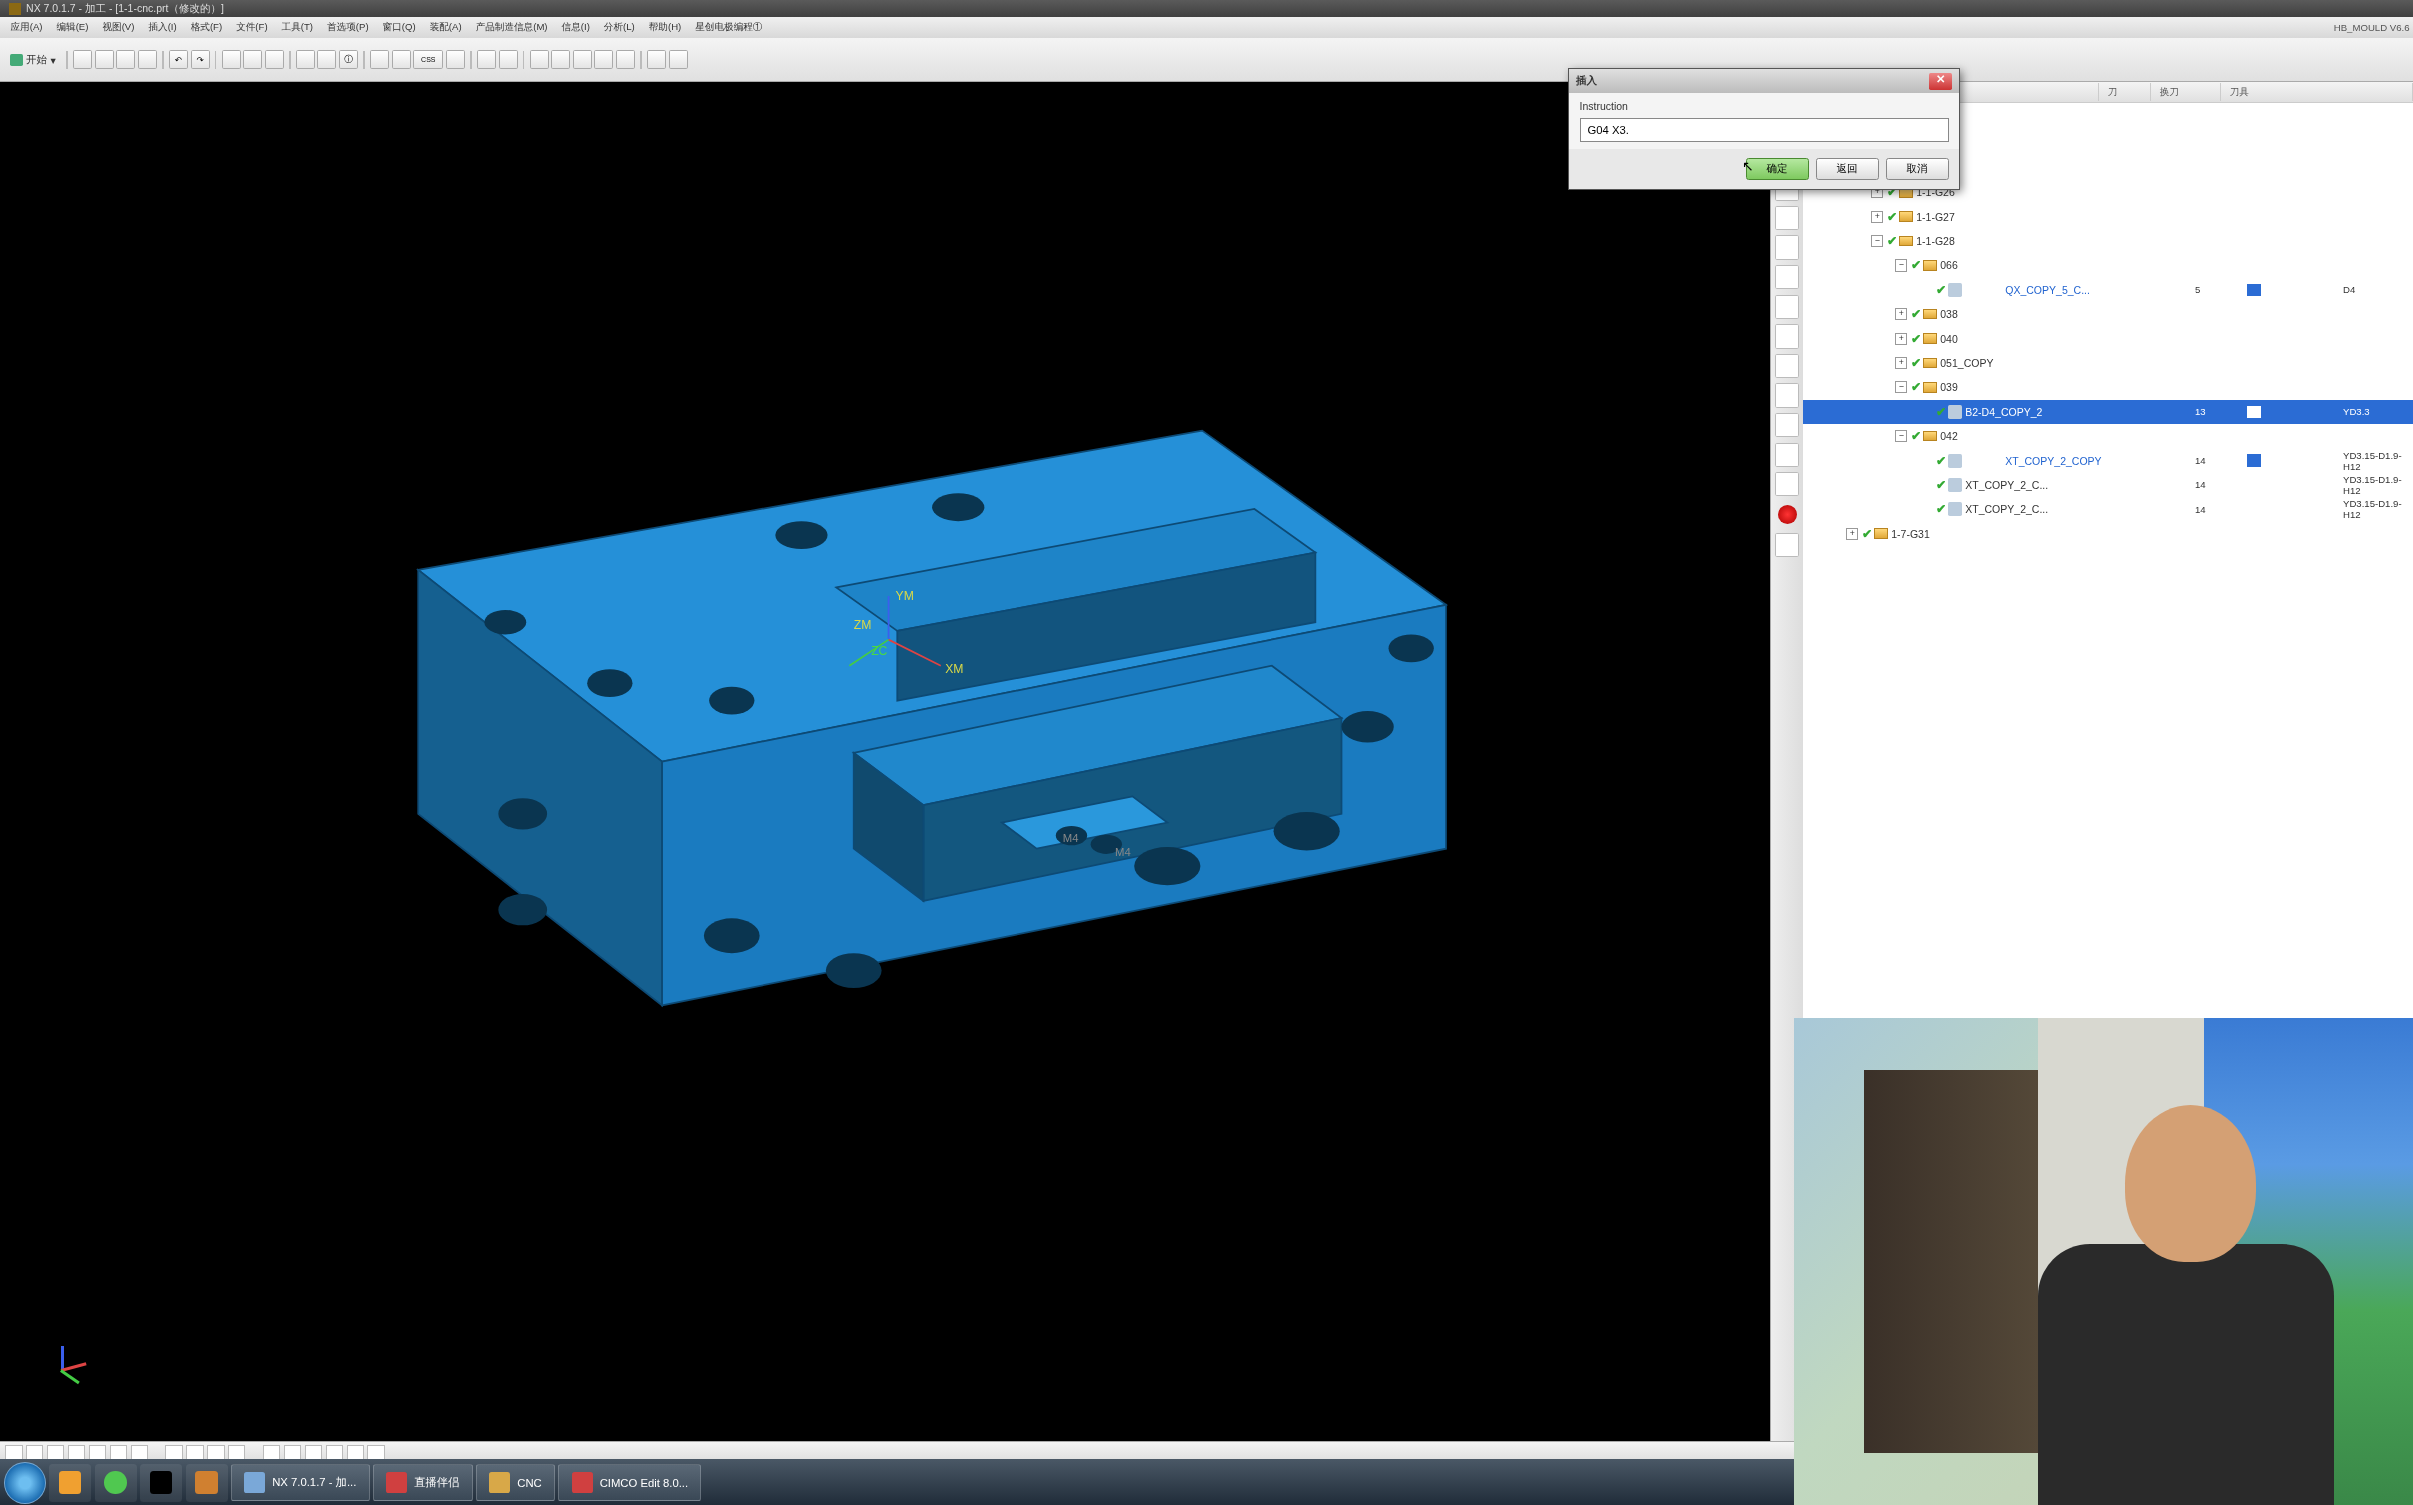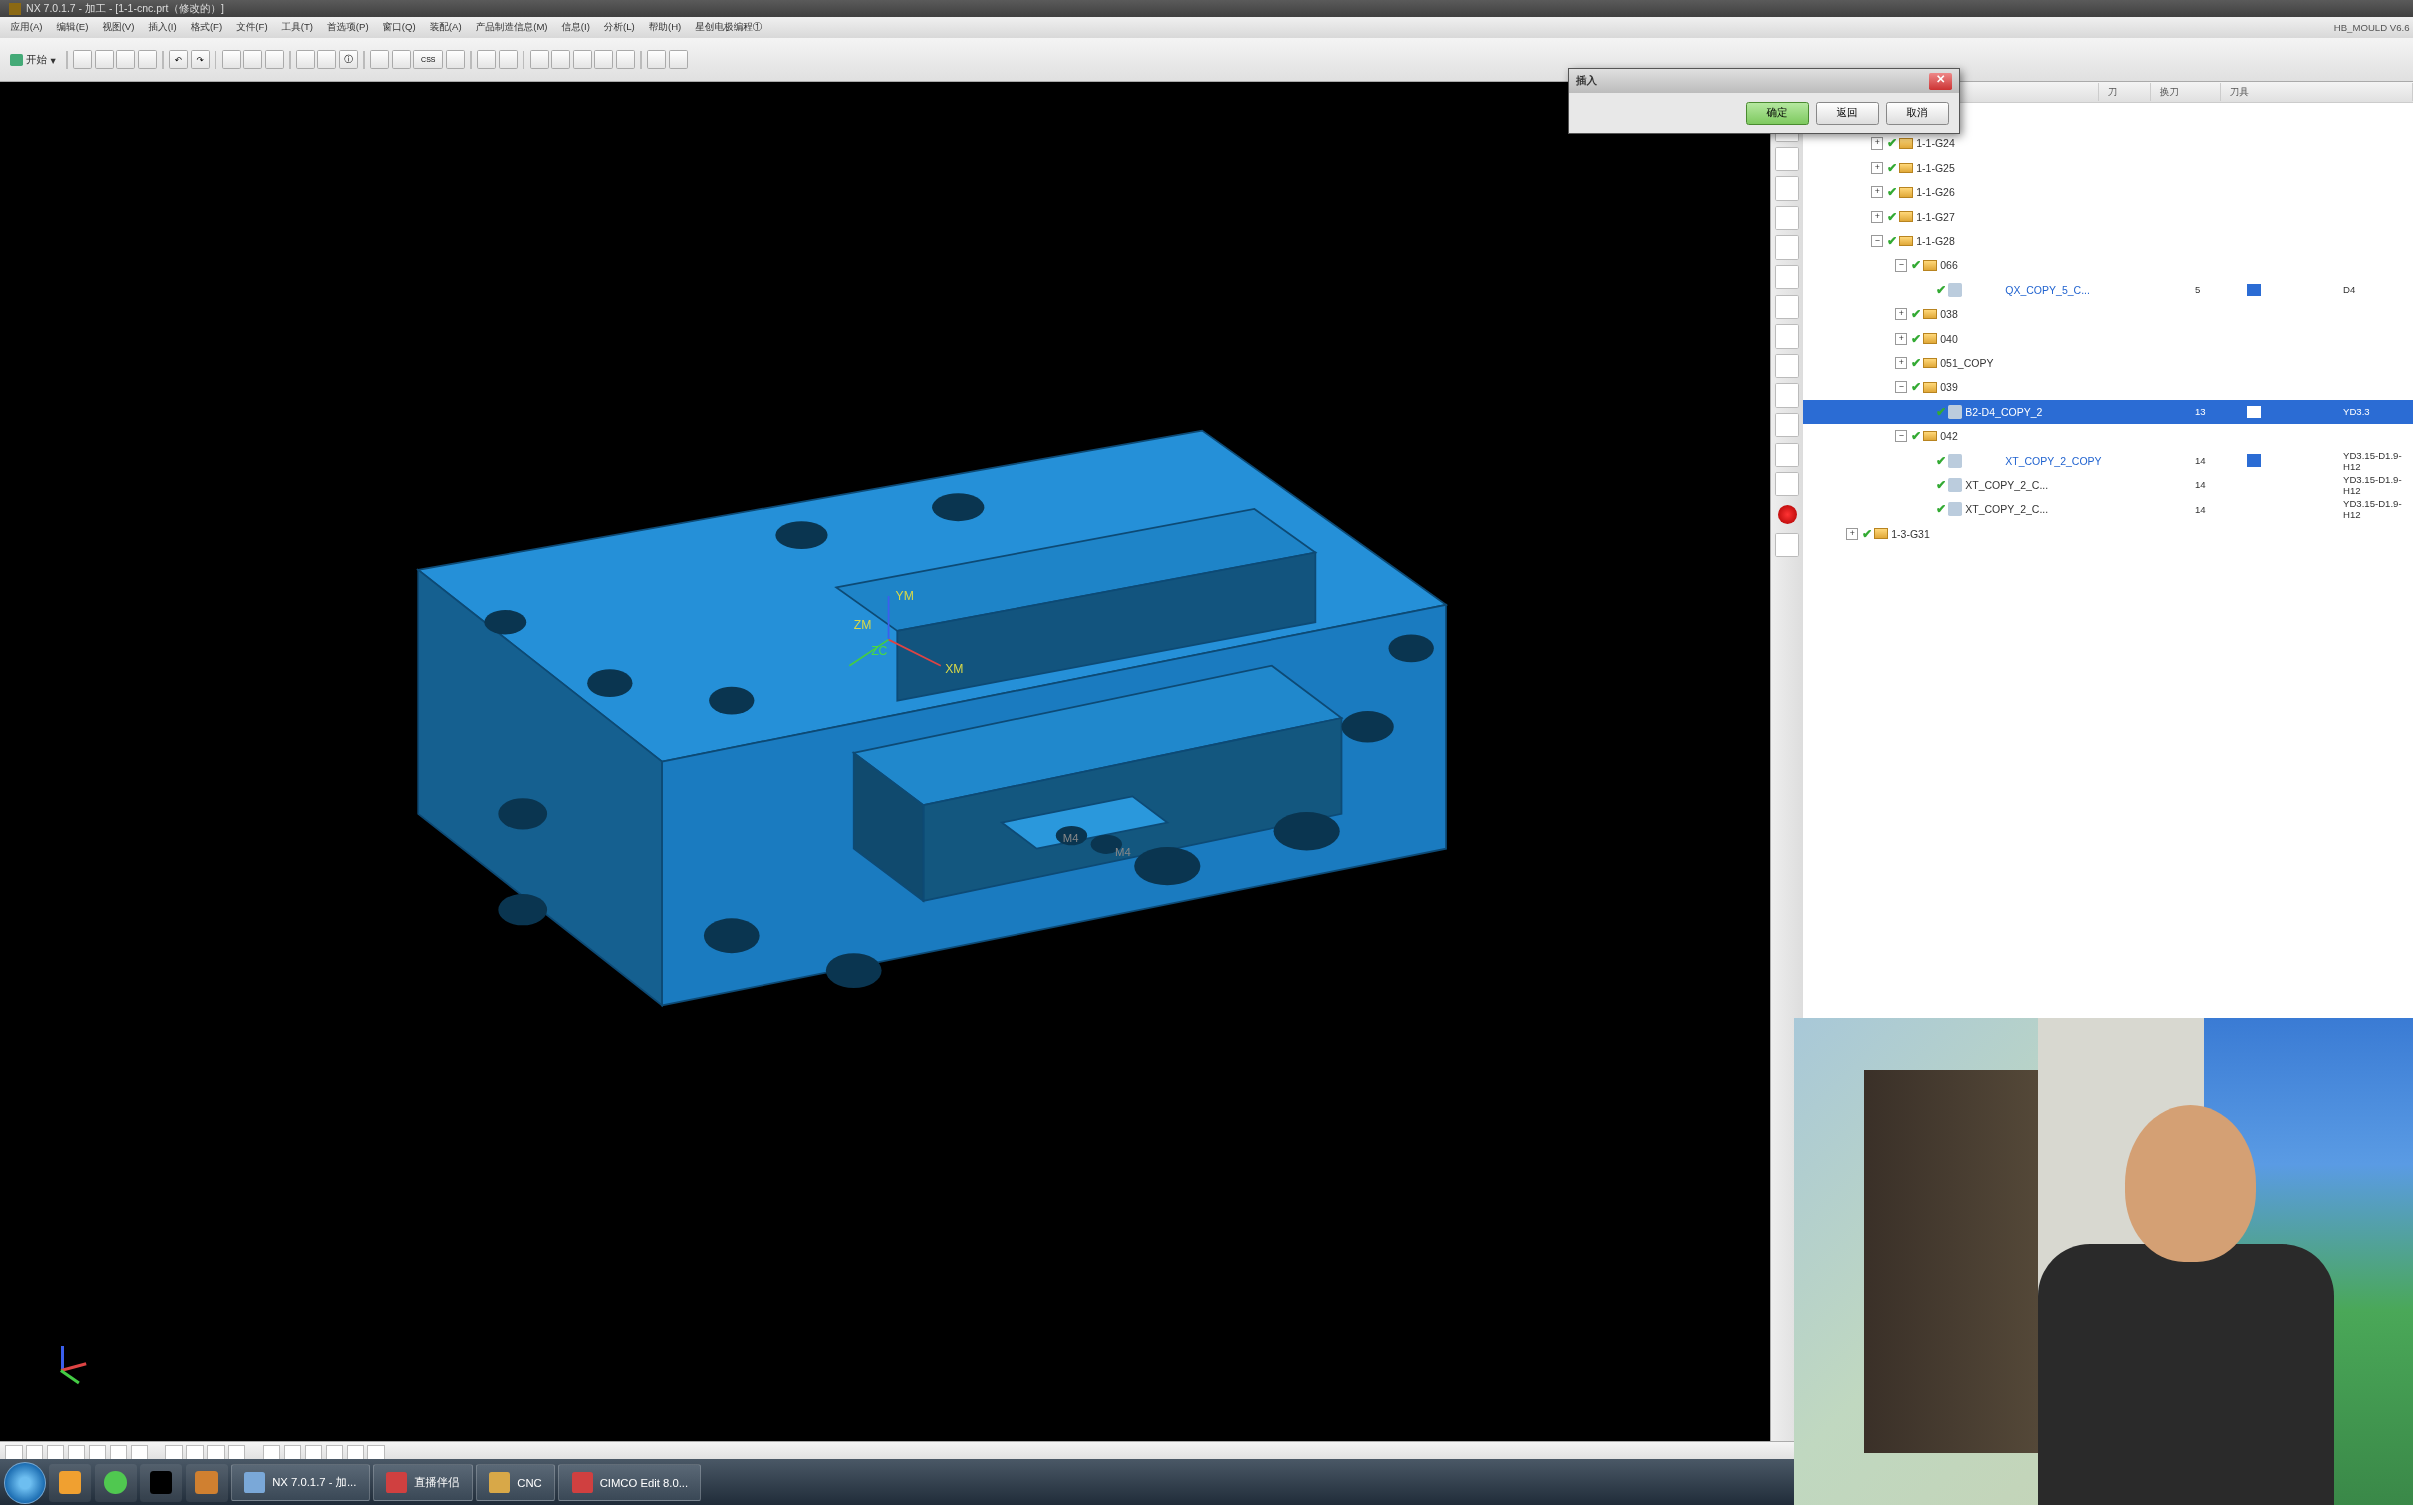--- a/index.html
+++ b/index.html
@@ -374,21 +374,21 @@
           <span class="op-icon"></span>
           <span class="label">XT_COPY_2_C...</span>
           <span class="seq-col">14</span>
           <span class="tool-col" style="color:#333">YD3.15-D1.9-H12</span>
         </div>
         <div class="tree-row" style="position: relative;">
           <span class="indent" style="width:38px"></span>
           <span class="exp">+</span>
           <span class="check">✔</span>
           <span class="fld"></span>
-          <span class="label">1-3-G31</span>
+          <span class="label">1-7-G31</span>
         </div>
       </div>
   </div>
 </div>
 
 <div class="bottom-toolbar">
   <div class="btn"></div>
   <div class="btn"></div>
   <div class="btn"></div>
   <div class="btn"></div>
@@ -415,20 +415,24 @@
   <span class="current">
     <span>当前：</span>
     <b>B2-D4_COPY_2</b>
   </span>
 </div>
 
 <div class="dialog">
   <div class="dlg-title">
     <span>插入</span>
     <span class="close-btn">✕</span>
+  </div>
+  <div class="dlg-body">
+    <div class="field-label">Instruction</div>
+    <input class="field-input" value="G04 X3." style="">
   </div>
   <div class="dlg-buttons">
     <button class="dlg-btn ok">确定</button>
     <button class="dlg-btn">返回</button>
     <button class="dlg-btn">取消</button>
   </div>
   <div class="cursor">↖</div>
 </div>
 
 <div class="taskbar">

